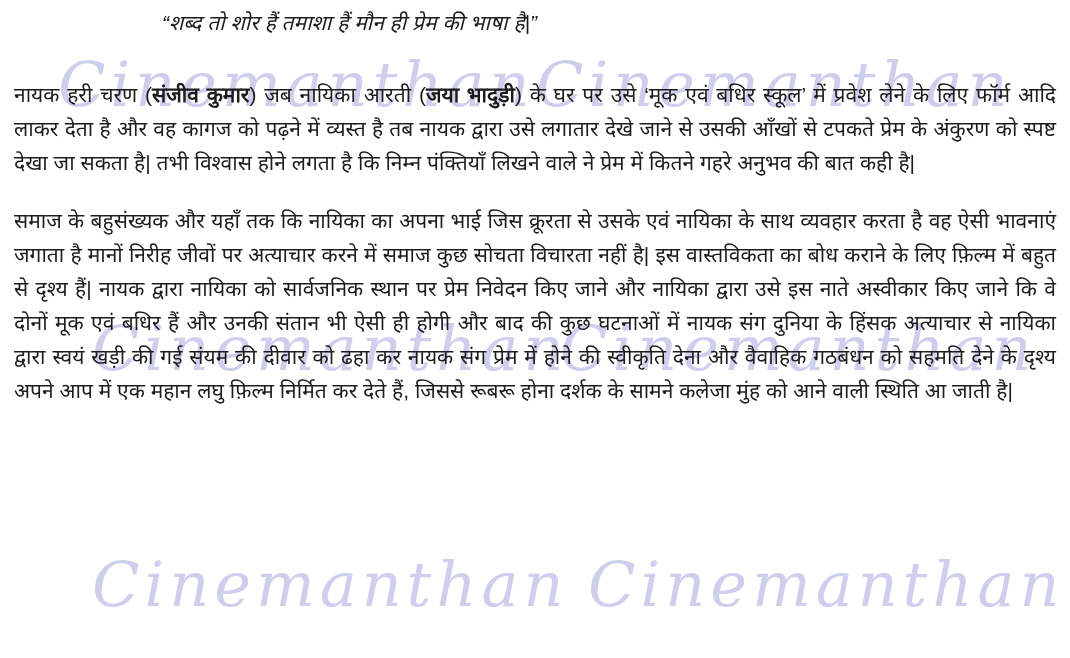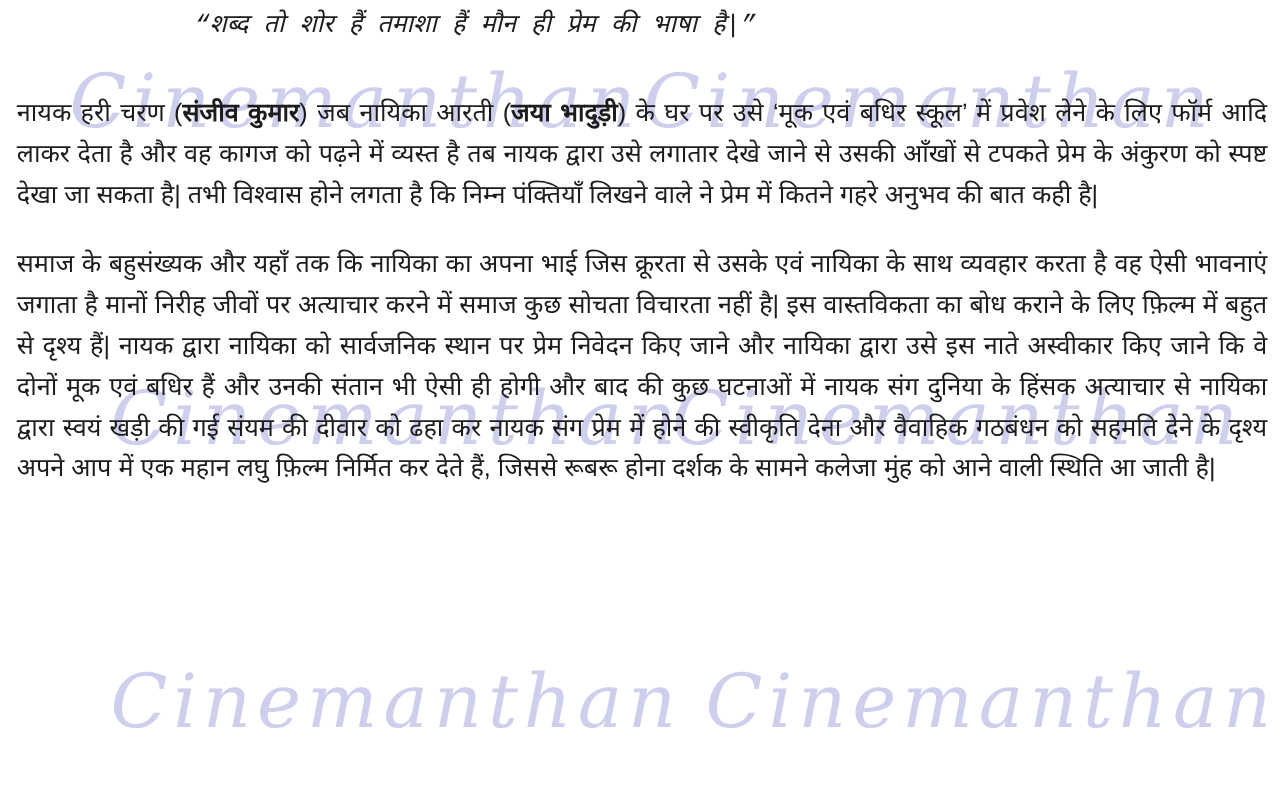--- a/index.html
+++ b/index.html
@@ -46,21 +46,20 @@
   
   .content {
     position: relative;
     z-index: 1;
     padding: 6px 14px 0 14px;
     font-size: 21px;
     line-height: 34px;
   }
   .quote {
     font-style: italic;
-    font-family: Liberation Mono, monospace;
   }
   .quote1 {
     margin: 0;
     padding-left: 148px;
   }
   .para {
     margin: 0;
     text-align: justify;
   }
   .para1 { margin-top: 38px; }

